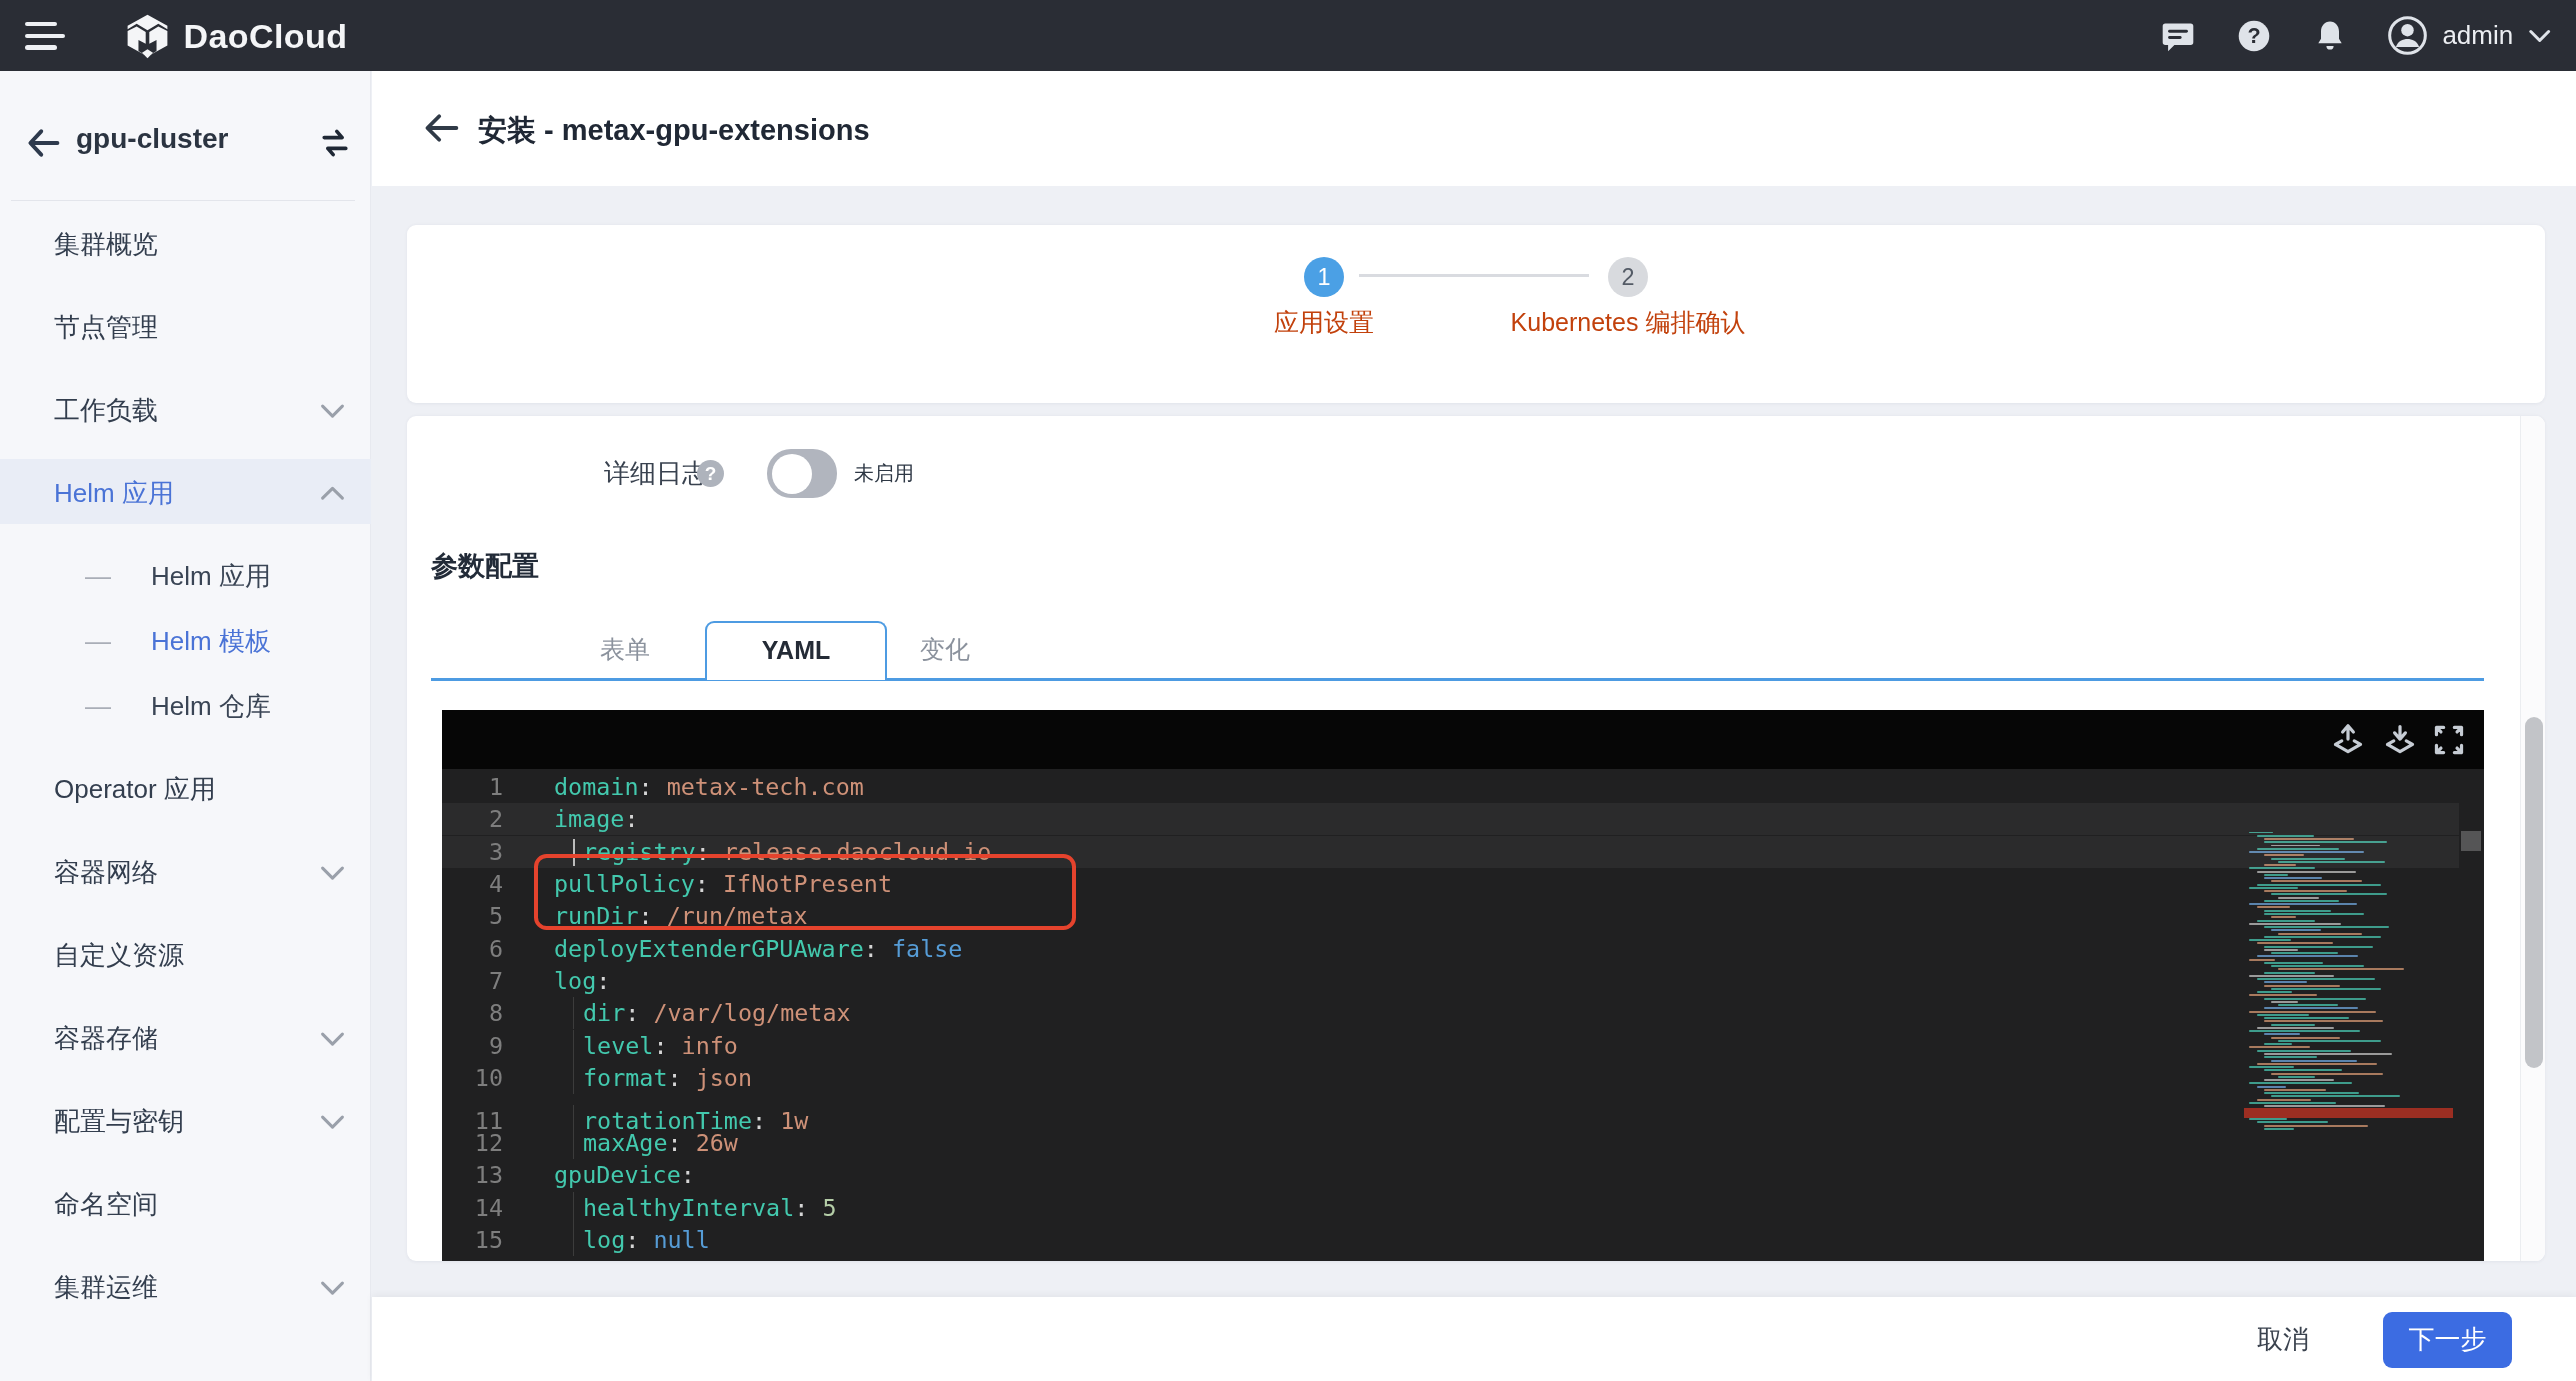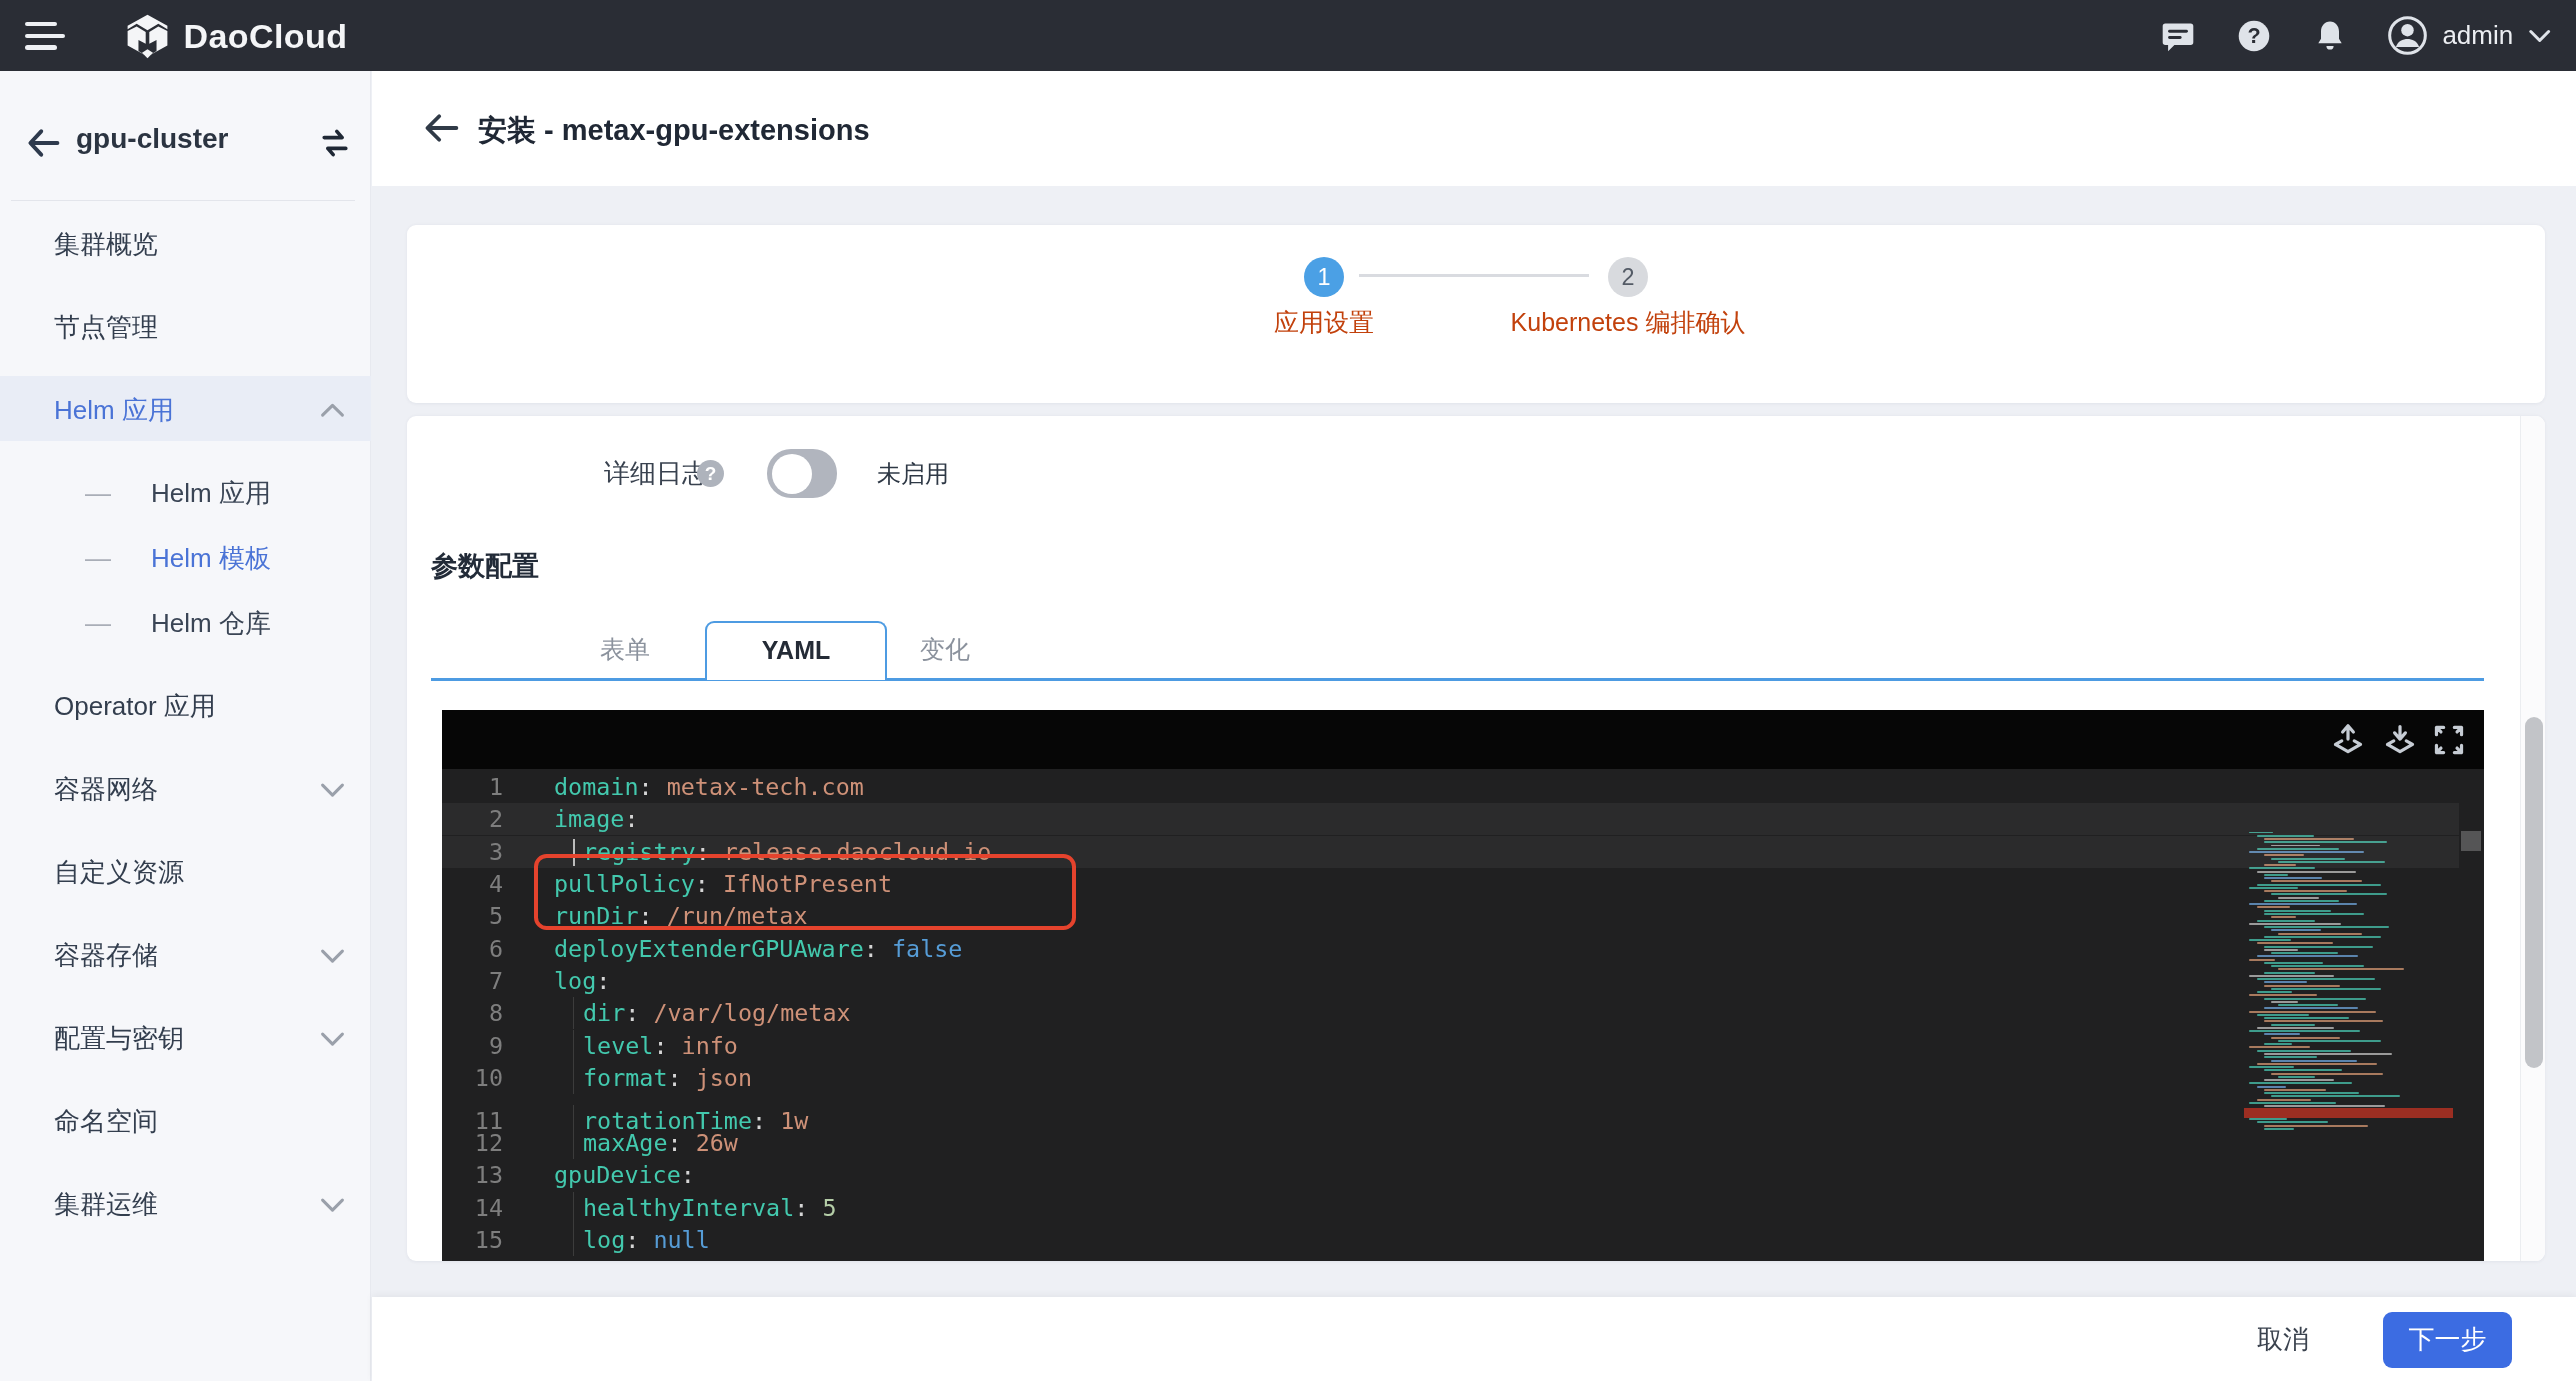--- a/index.html
+++ b/index.html
@@ -65,21 +65,21 @@
   .step-label{position:absolute;top:81px;font-size:25px;color:#c2410c;text-align:center;}
   .step-label.s1{left:782px;width:270px;}
   .step-label.s2{left:996px;width:450px;}
 
   
   .verb-label{position:absolute;left:197px;top:36px;height:43px;line-height:43px;font-size:26px;color:#39424f;}
   .qicon{position:absolute;left:290px;top:44px;width:27px;height:27px;border-radius:50%;background:#aeb3bc;
     color:#fff;font-size:19px;text-align:center;line-height:27px;font-weight:bold;cursor:pointer;}
   .toggle{position:absolute;left:360px;top:33px;width:70px;height:49px;border-radius:24px;background:#b1b5be;cursor:pointer;}
   .toggle .knob{position:absolute;left:4.5px;top:4.5px;width:40px;height:40px;border-radius:50%;background:#fff;}
-  .verb-state{position:absolute;left:470px;top:36px;height:43px;line-height:43px;font-size:24px;color:#2e3845;}
+  .verb-state{position:absolute;left:447px;top:36px;height:43px;line-height:43px;font-size:20px;color:#2e3845;}
   .sec-title{position:absolute;left:24px;top:132px;font-size:27px;font-weight:bold;color:#222b38;}
 
   .tabbar{position:absolute;left:0;top:205px;width:2138px;height:59px;}
   .tab-underline{position:absolute;left:24px;top:57px;width:2053px;height:2.7px;background:var(--accent);}
   .tab{position:absolute;top:0;height:57px;line-height:57px;text-align:center;font-size:25px;color:#8b929d;cursor:pointer;}
   .tab.active{height:59px;line-height:54px;background:#fff;border:2.7px solid var(--accent);border-bottom:none;
     border-radius:9px 9px 0 0;color:#242b36;font-weight:600;z-index:2;}
 
   
   .editor{position:absolute;left:35px;top:294px;width:2042px;height:551px;background:var(--edbg);overflow:hidden;}
@@ -191,20 +191,26 @@
           </svg>
       </div>
     </div>
     <div class="side-divider"></div>
     <div class="side-menu" id="side-menu">
         <div class="srow lvl1">
           <span>集群概览</span>
         </div>
         <div class="srow lvl1">
           <span>节点管理</span>
+        </div>
+        <div class="srow lvl1">
+          <span>工作负载</span>
+          <svg class="chev" viewBox="0 0 30 26">
+            <polyline points="4,8 15,19 26,8" fill="none" stroke="#9aa0aa" stroke-width="3.4" stroke-linecap="round" stroke-linejoin="round"></polyline>
+          </svg>
         </div>
         <div class="srow lvl1 groupsel">
           <span>Helm 应用</span>
           <svg class="chev" viewBox="0 0 30 26">
             <polyline points="4,18 15,7 26,18" fill="none" stroke="#9aa0aa" stroke-width="3.4" stroke-linecap="round" stroke-linejoin="round"></polyline>
           </svg>
         </div>
         <div class="srow sub first">
           <span class="dash">—</span>
           <span>Helm 应用</span>

